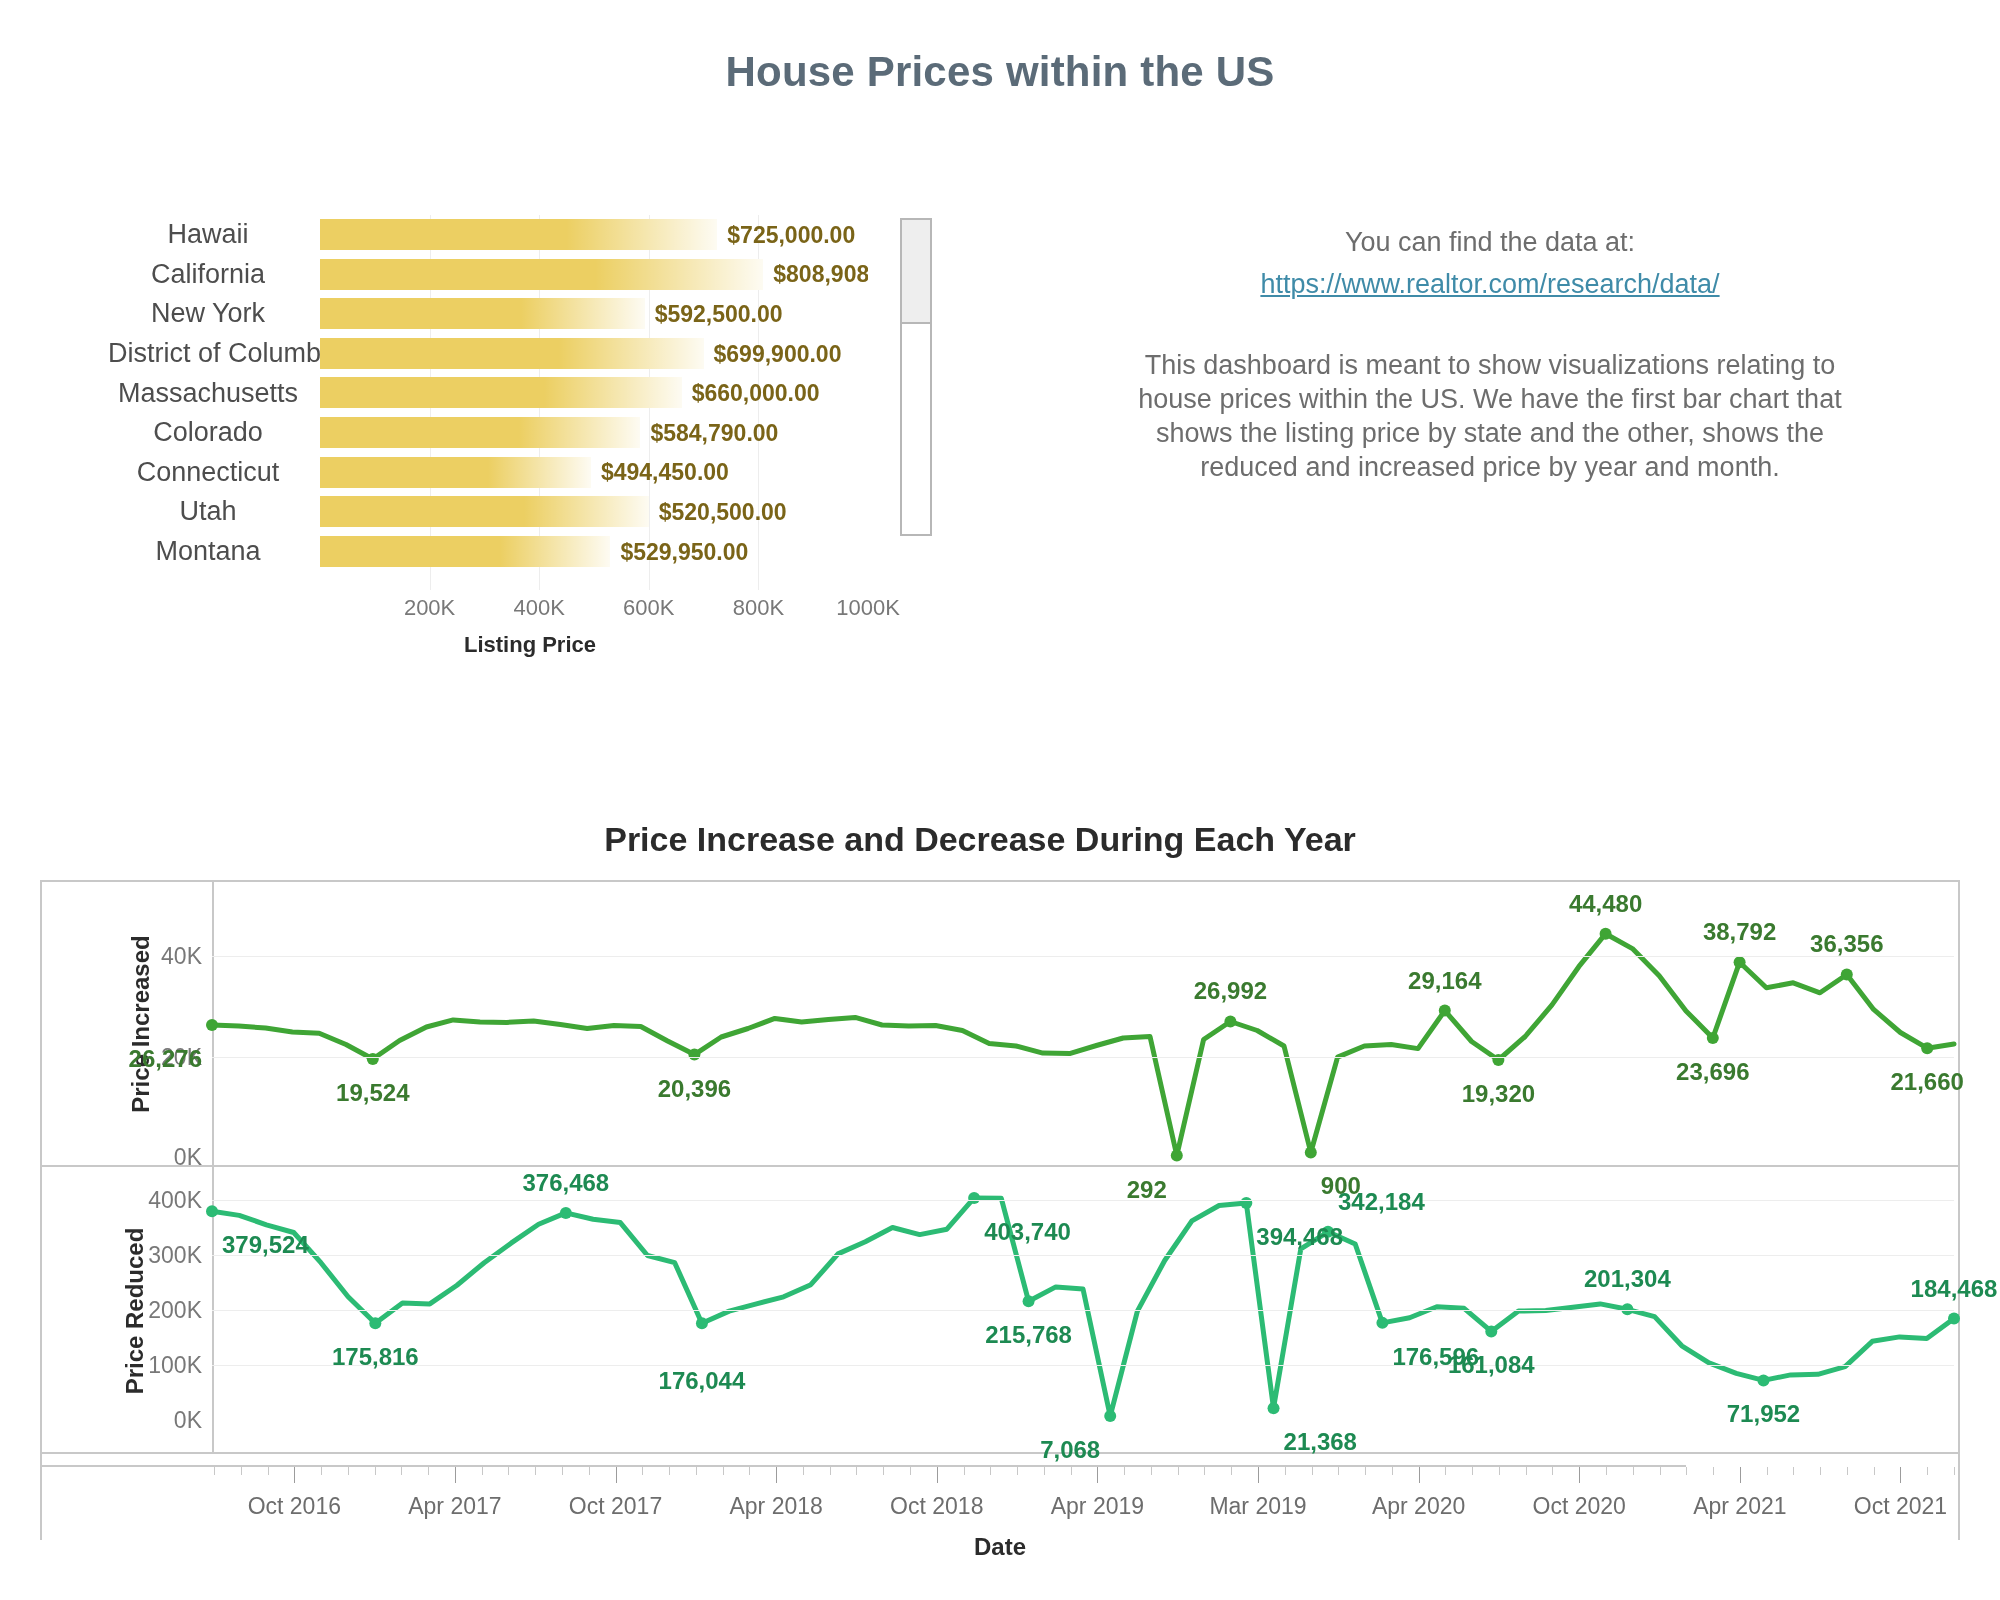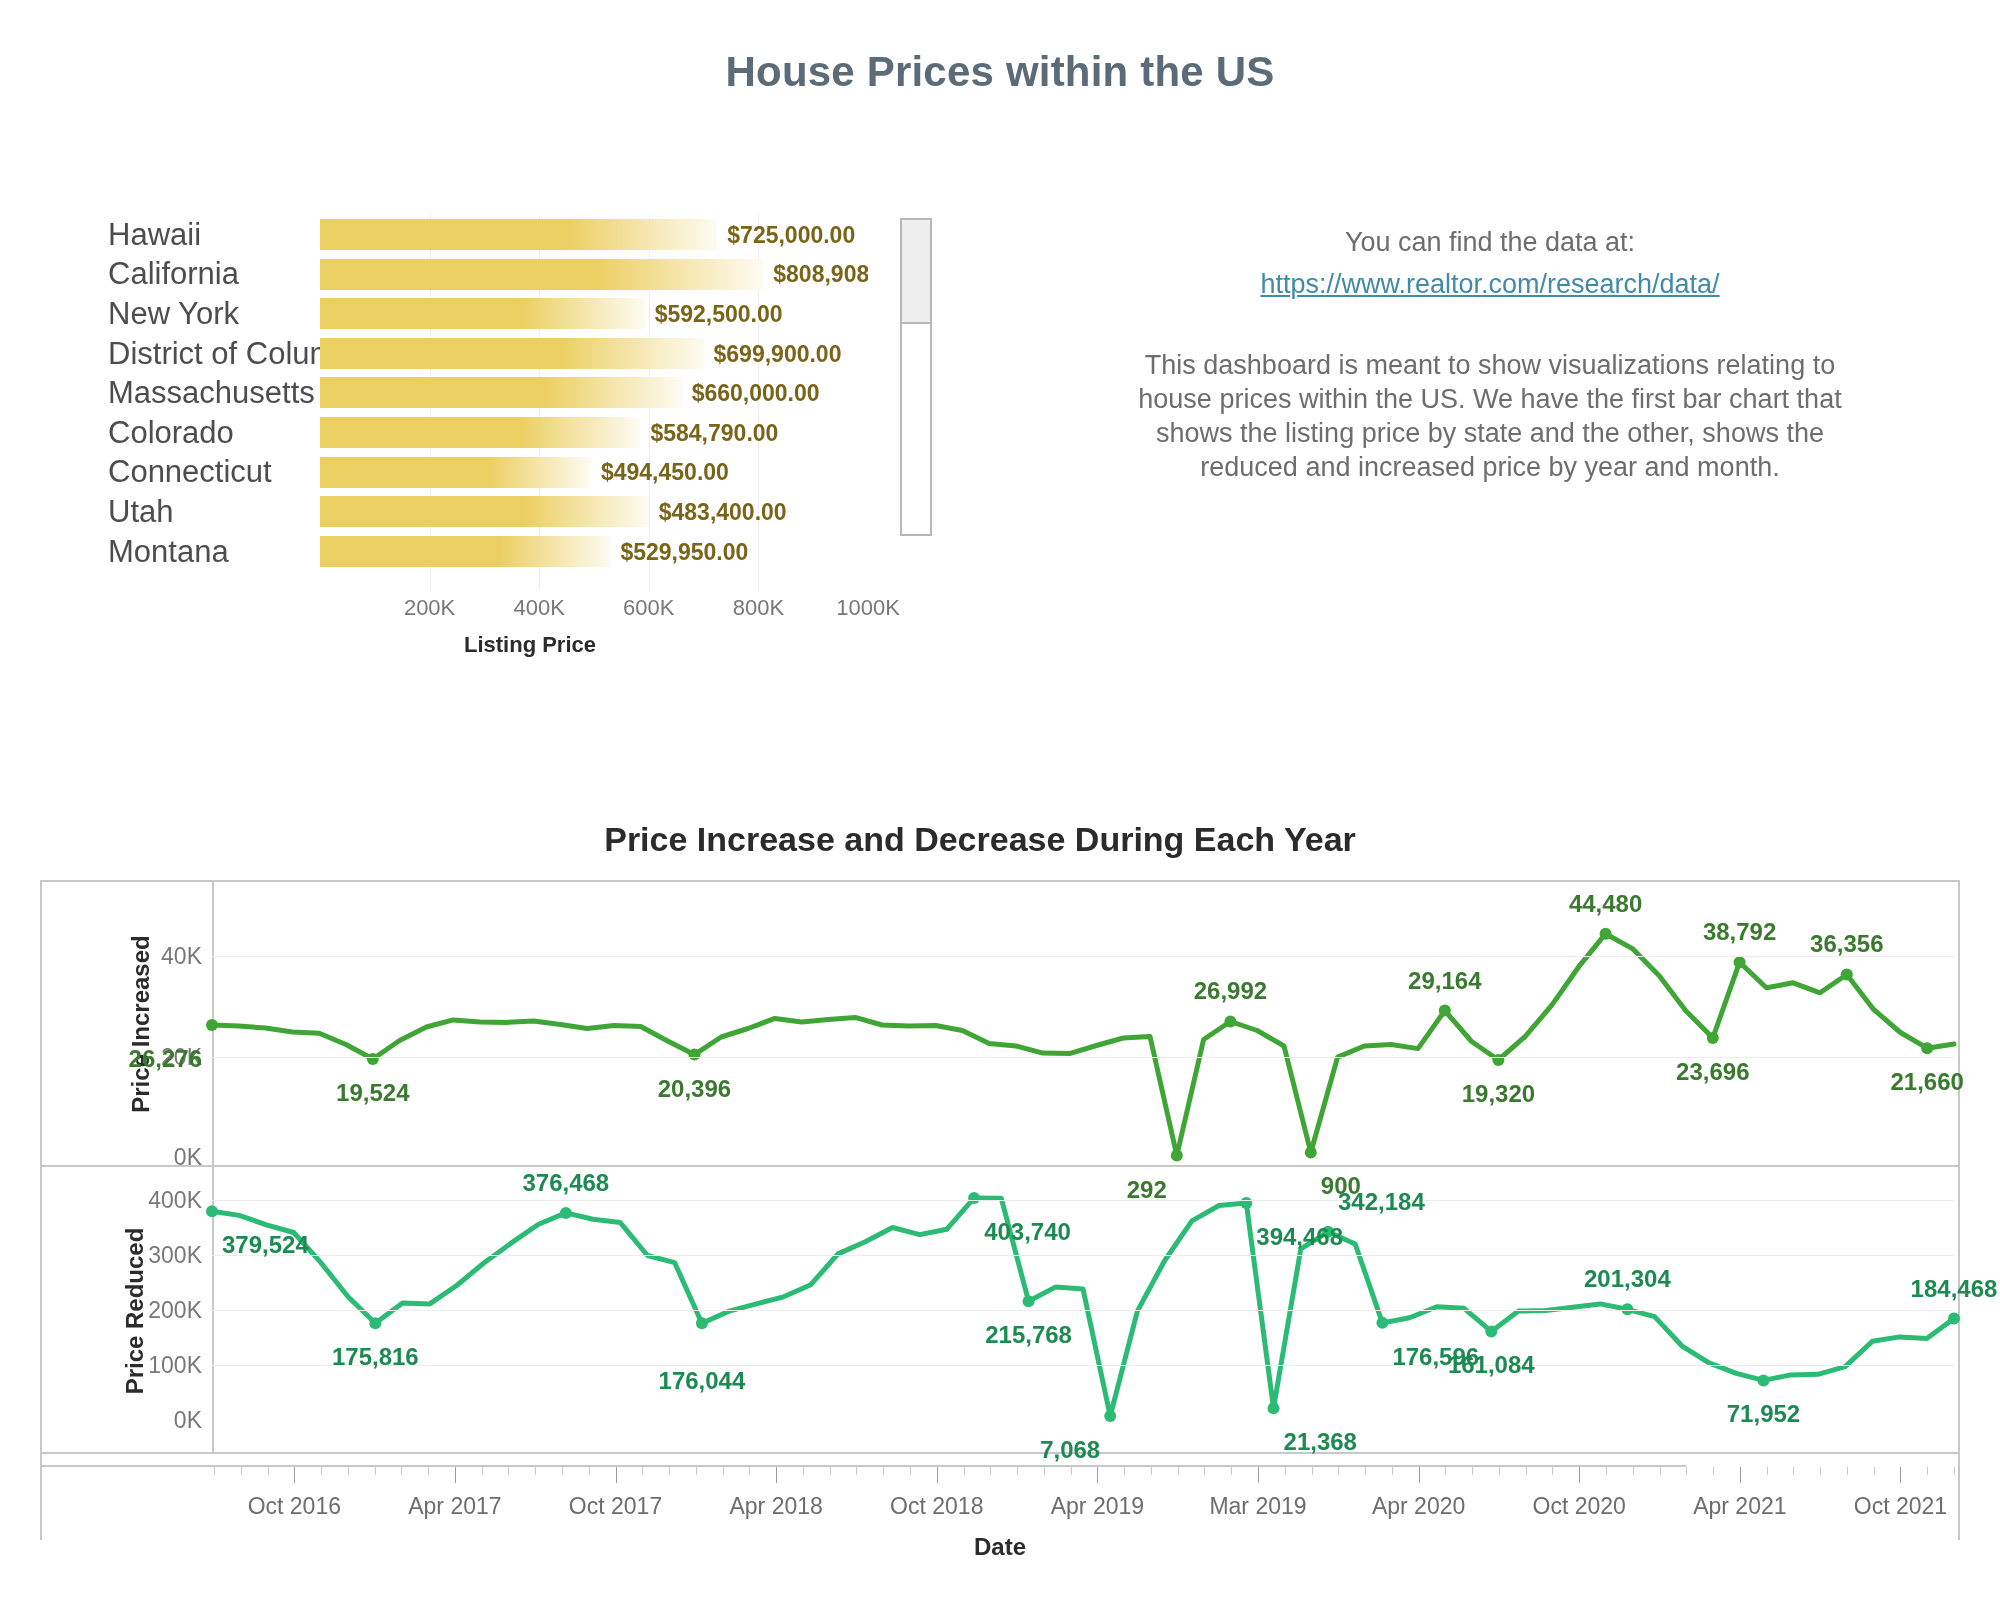--- a/index.html
+++ b/index.html
@@ -27,22 +27,22 @@
     position: absolute; left: 108px; top: 18px;
     font-size: 34px; font-weight: bold; color: #2b2b2b;
   }
   .bar-plot {
     position: absolute; left: 108px; top: 75px;
     width: 760px; height: 375px; overflow: hidden;
   }
   .bar-rows { position: absolute; left: 0; top: 0; width: 760px; }
   .bar-row { position: relative; height: 39.6px; display: flex; align-items: center; }
   .bar-label {
-    width: 212px; text-align: left; padding-right: 12px;
-    font-size: 31px; color: #4d4d4d; white-space: nowrap;
+    width: 212px; text-align: center; padding-right: 12px;
+    font-size: 27px; color: #4d4d4d; white-space: nowrap;
     flex: 0 0 212px;
   }
   .bar-track { position: relative; flex: 1 1 auto; height: 100%; }
   .bar-fill {
     position: absolute; left: 0; top: 4px; height: 31px;
     background: #eccf62;
   }
   .bar-fill::after {
     content: ""; position: absolute; right: 0; top: 0; height: 100%;
     width: 38%;
@@ -195,21 +195,21 @@
             <div class="bar-label">Connecticut</div>
             <div class="bar-track">
               <div class="bar-fill" style="width: 270.959px;"></div>
               <div class="bar-value" style="left: 280.959px;">$494,450.00</div>
             </div>
           </div>
           <div class="bar-row">
             <div class="bar-label">Utah</div>
             <div class="bar-track">
               <div class="bar-fill" style="width: 328.745px;"></div>
-              <div class="bar-value" style="left: 338.745px;">$483,400.00</div>
+              <div class="bar-value" style="left: 338.745px;">$520,500.00</div>
             </div>
           </div>
           <div class="bar-row">
             <div class="bar-label">Montana</div>
             <div class="bar-track">
               <div class="bar-fill" style="width: 290.413px;"></div>
               <div class="bar-value" style="left: 300.413px;">$529,950.00</div>
             </div>
           </div>
         </div>

